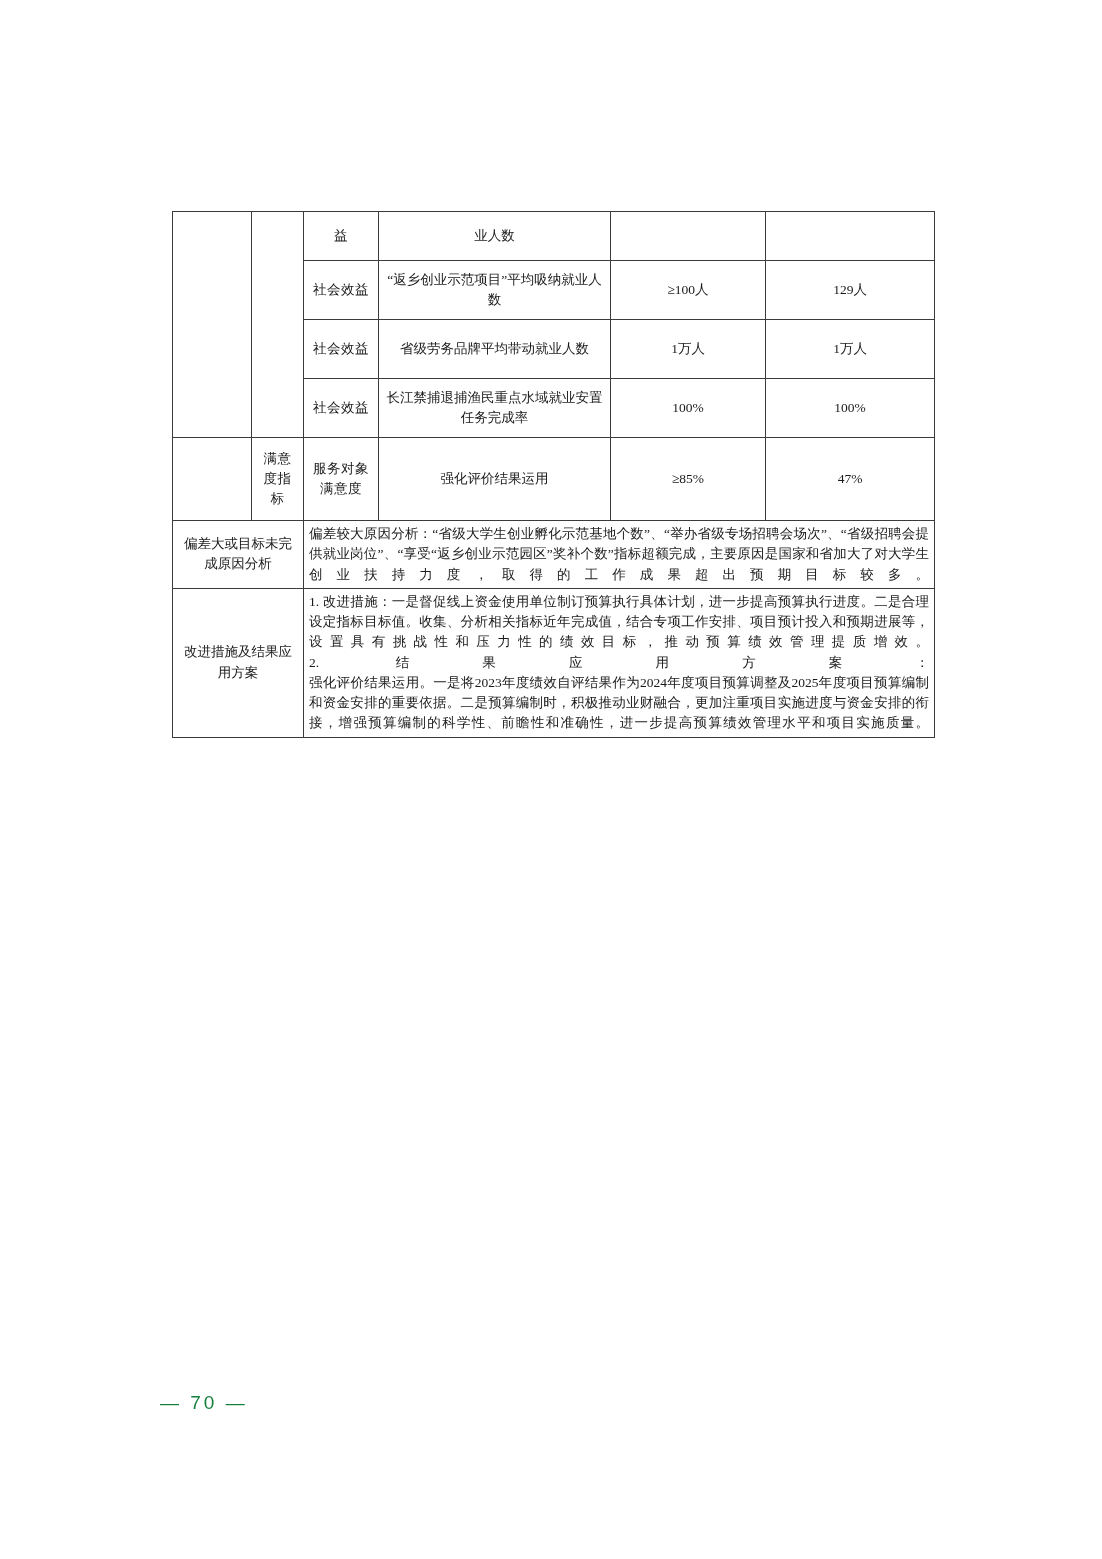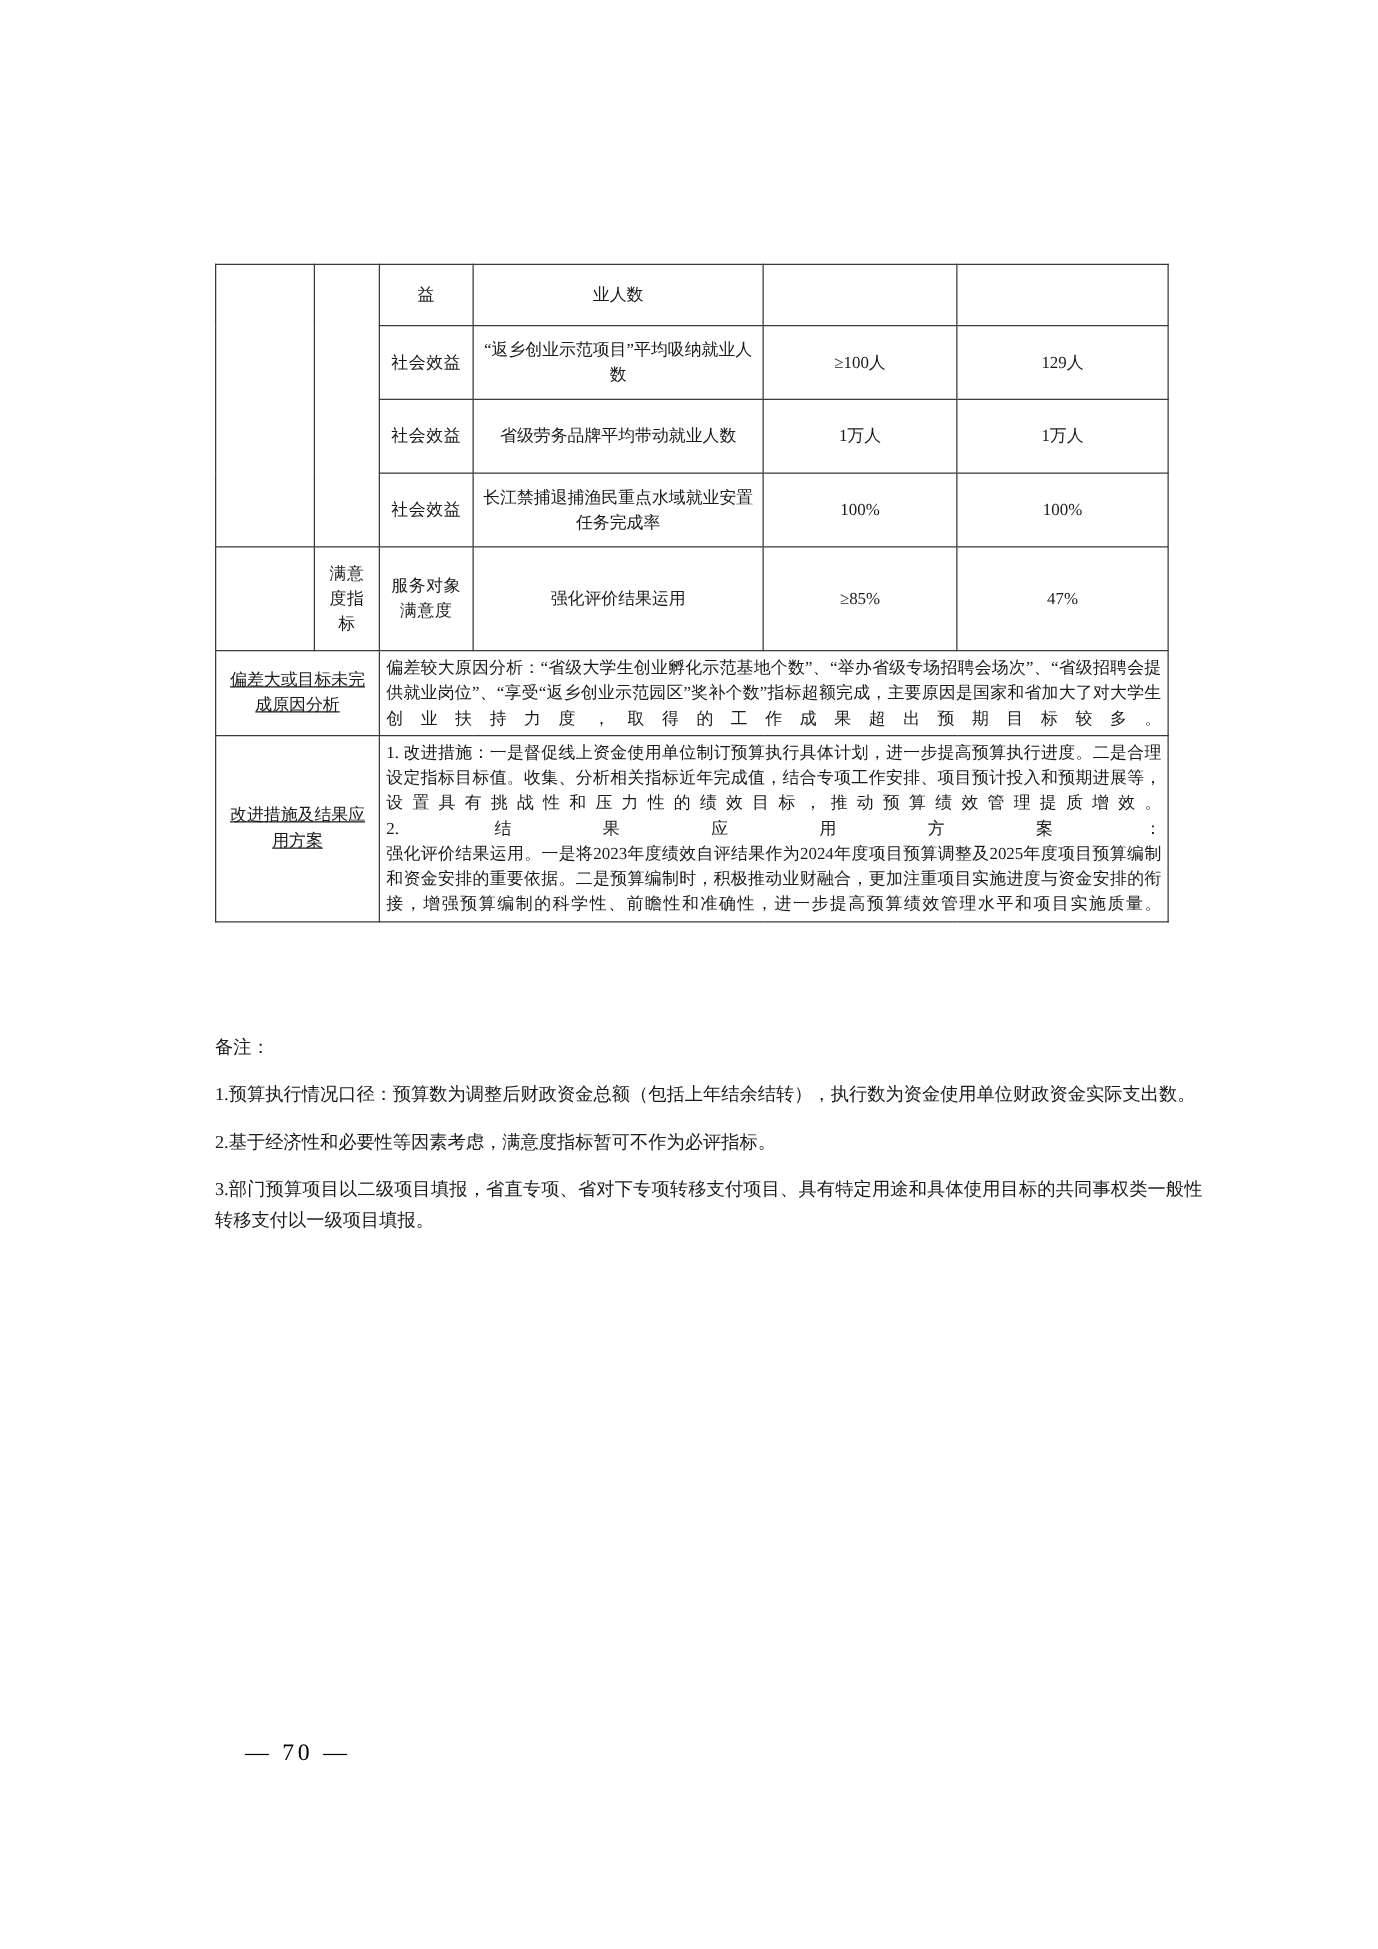--- a/index.html
+++ b/index.html
@@ -71,21 +71,20 @@
   }
   .text-cell p.lastline {
     text-align: left;
   }
   .bold { font-weight: normal; }
   .label-cell {
     font-size: 13.5px;
     line-height: 1.75;
     text-align: center;
     vertical-align: middle;
-    text-decoration: underline;
   }
 
   
   .notes {
     position: absolute;
     left: 172px;
     top: 826px;
     width: 790px;
     font-size: 14.6px;
     line-height: 1.72;
@@ -99,23 +98,22 @@
     text-align: justify;
   }
 
   
   .page-number {
     position: absolute;
     left: 160px;
     top: 1392px;
     font-size: 19px;
     letter-spacing: 3px;
-    color: #000000;
-    font-family: Liberation Serif, serif;
-    margin-left: 36px;
+    color: #15803d;
+    font-family: Liberation Sans, sans-serif;
   }
 </style>
 </head>
 <body>
 
 <div class="page">
 
   <table class="perf-table">
     <colgroup>
       <col class="c1">
@@ -177,22 +175,16 @@
         <td colspan="2" class="label-cell">改进措施及结果应用方案</td>
         <td colspan="4" class="text-cell">
           <p><span class="bold">1. 改进措施：</span><span>一是督促线上资金使用单位制订预算执行具体计划，进一步提高预算执行进度。二是合理设定指标目标值。收集、分析相关指标近年完成值，结合专项工作安排、项目预计投入和预期进展等，设置具有挑战性和压力性的绩效目标，推动预算绩效管理提质增效。</span></p>
           <p class="bold lastline">2. 结果应用方案：</p>
           <p>强化评价结果运用。一是将2023年度绩效自评结果作为2024年度项目预算调整及2025年度项目预算编制和资金安排的重要依据。二是预算编制时，积极推动业财融合，更加注重项目实施进度与资金安排的衔接，增强预算编制的科学性、前瞻性和准确性，进一步提高预算绩效管理水平和项目实施质量。</p>
         </td>
       </tr>
     </tbody>
   </table>
 
-  <div class="notes">
-    <p class="note-title">备注：</p>
-    <p class="note-item">1.预算执行情况口径：预算数为调整后财政资金总额（包括上年结余结转），执行数为资金使用单位财政资金实际支出数。</p>
-    <p class="note-item">2.基于经济性和必要性等因素考虑，满意度指标暂可不作为必评指标。</p>
-    <p class="note-item">3.部门预算项目以二级项目填报，省直专项、省对下专项转移支付项目、具有特定用途和具体使用目标的共同事权类一般性转移支付以一级项目填报。</p>
-  </div>
 
   <div class="page-number">— 70 —</div>
 
 </div>
 
 </body></html>

